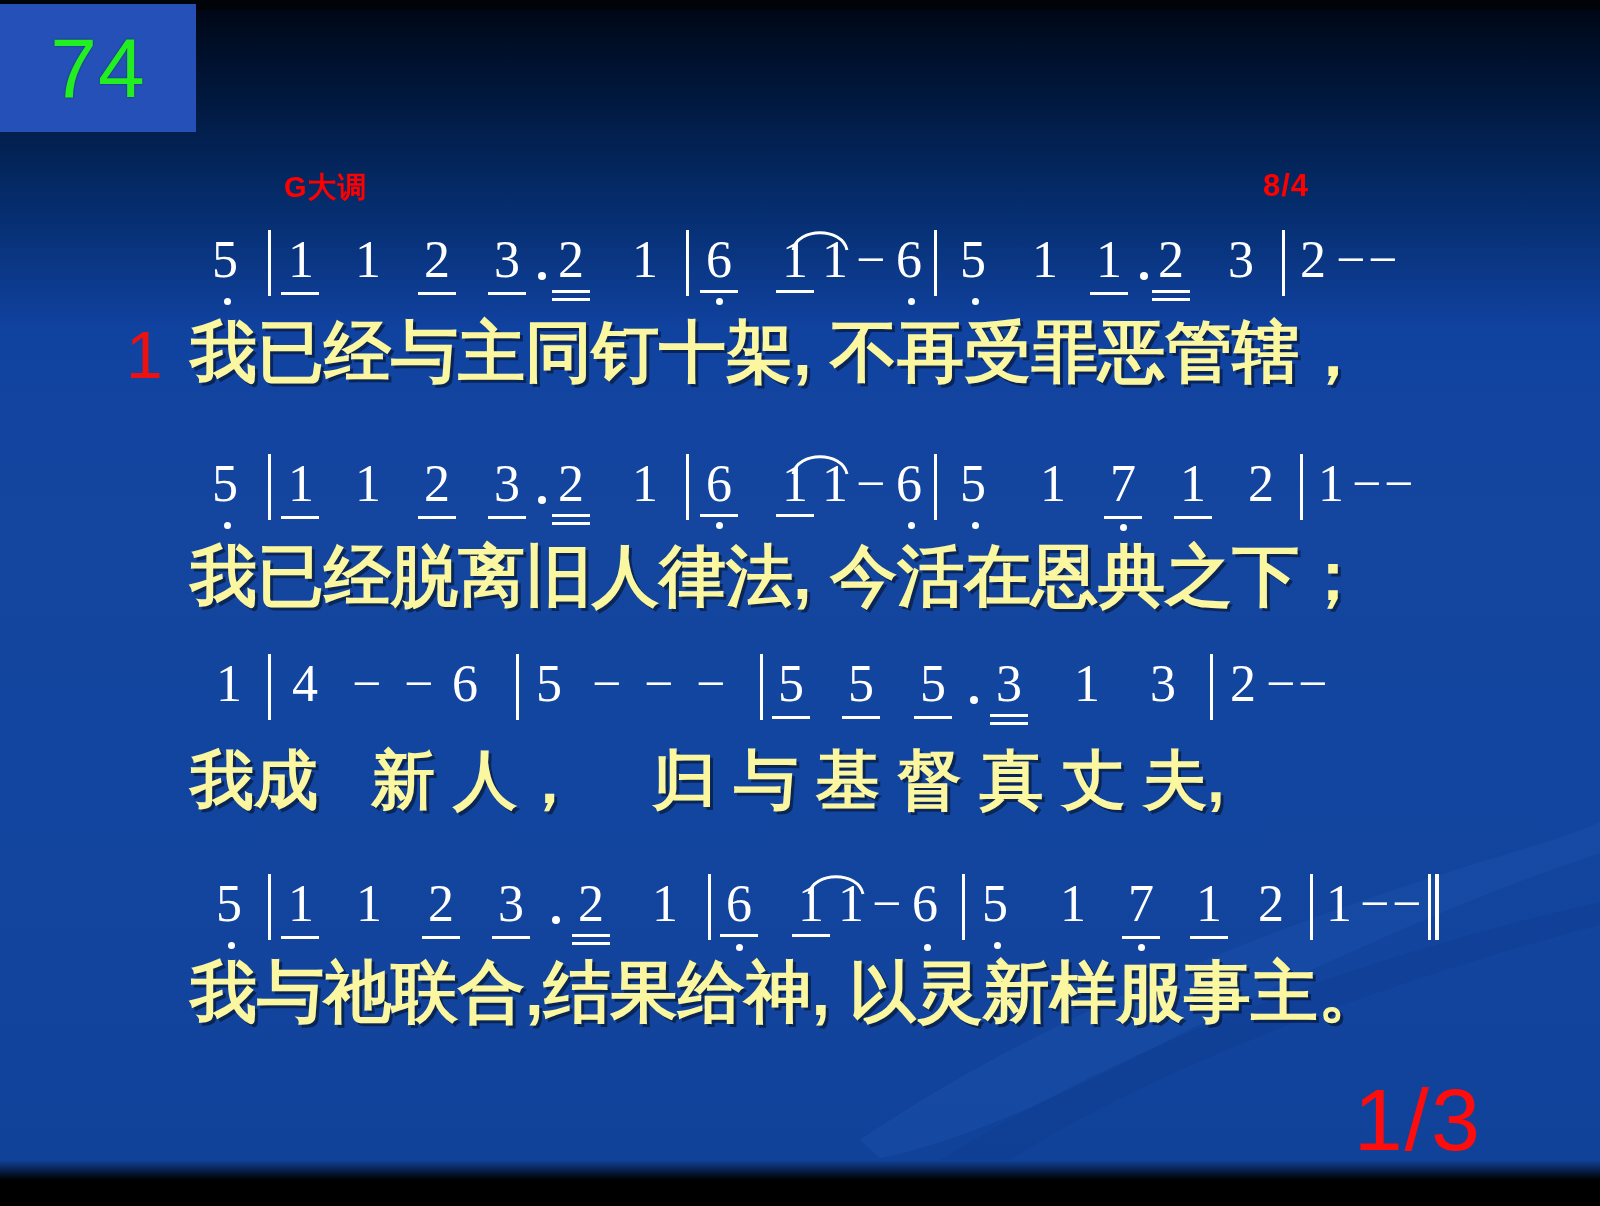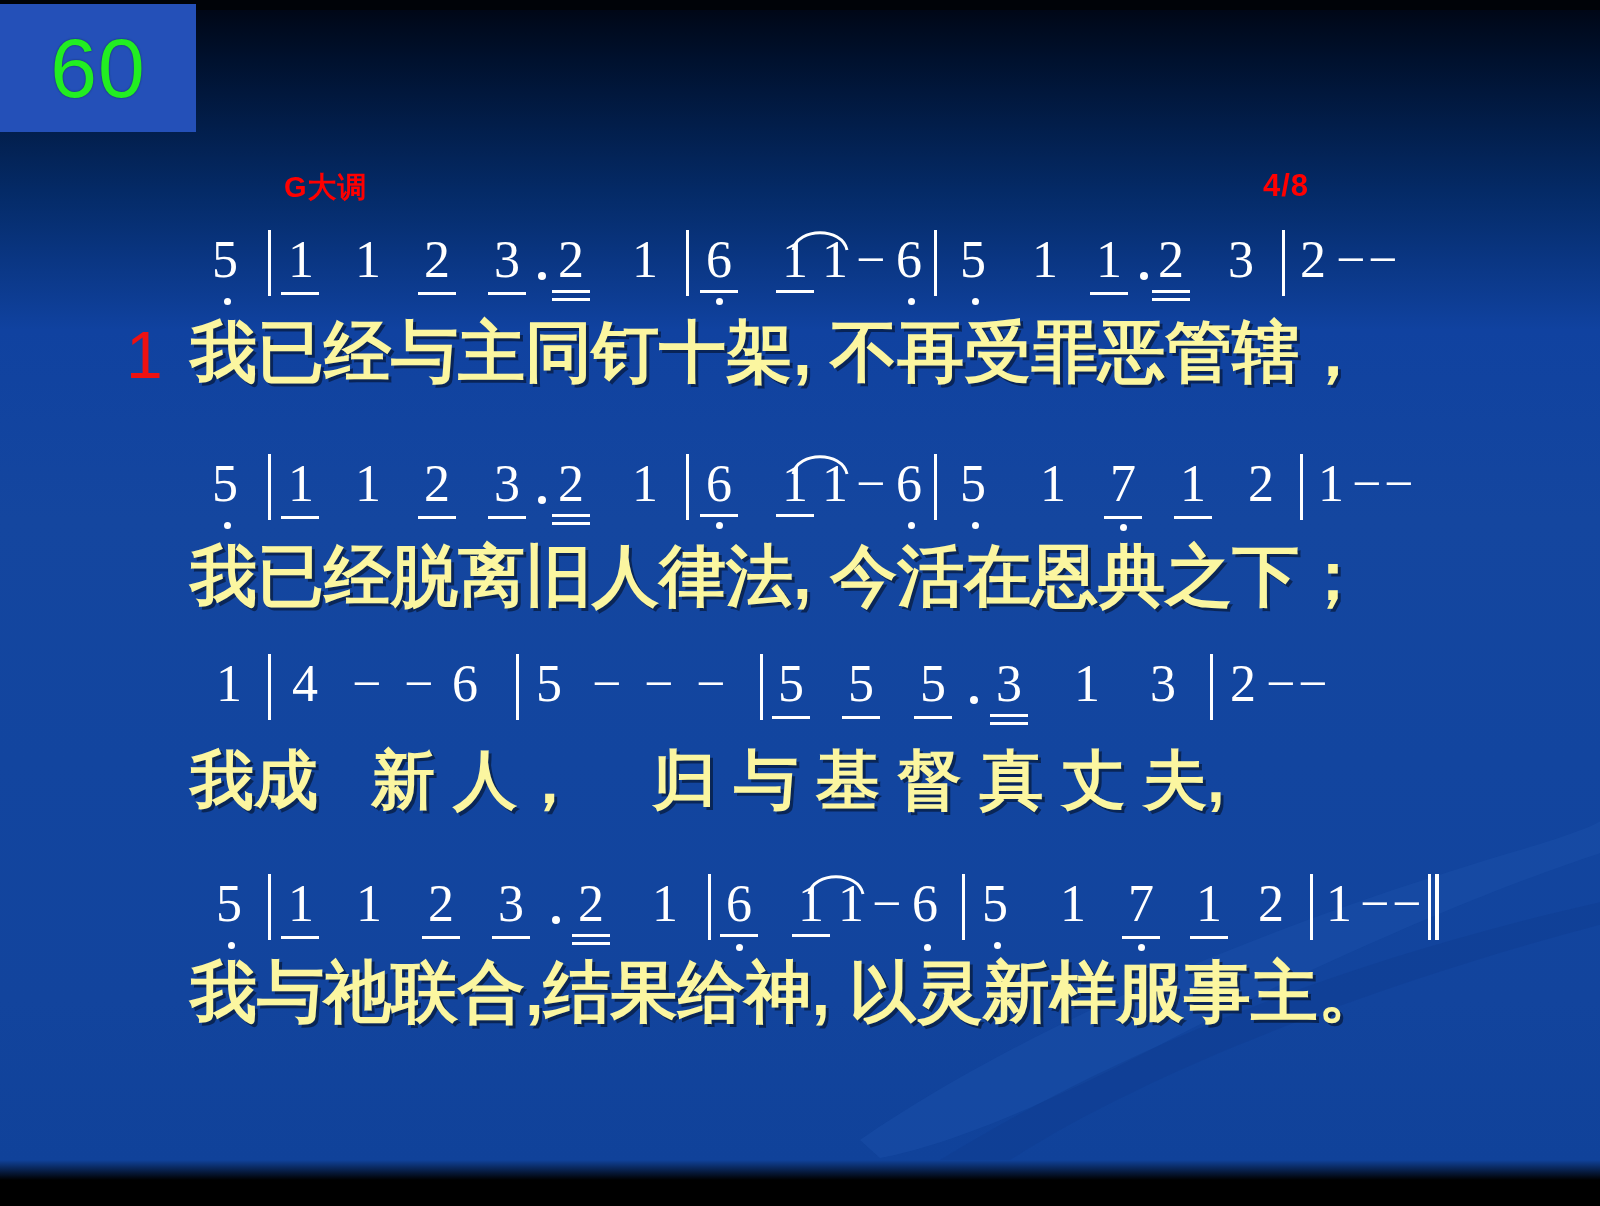--- a/index.html
+++ b/index.html
@@ -225,26 +225,26 @@
   <div class="swoosh" style="left:820px; top:600px; width:790px; height:560px;">
     <svg width="790" height="560" viewBox="0 0 790 560">
       <path d="M40,540 C200,430 430,330 700,250 C760,232 790,220 790,212
                L790,250 C700,278 520,350 330,450 C230,502 130,545 60,558 Z" fill="#1a4fa8" opacity="0.55"></path>
       <path d="M120,560 C300,450 520,360 790,300 L790,322
                C560,382 330,470 190,560 Z" fill="#0f3c90" opacity="0.45"></path>
     </svg>
   </div>
 
   <div id="number-box">
-    <span class="num">60</span>
+    <span class="num">74</span>
   </div>
 
 
   <div id="key-sig">G大调</div>
-  <div id="meter">4/8</div>
+  <div id="meter">8/4</div>
 
   <div id="verse-number">1</div>
 
   <div class="stave" style="top:228px;">
 
     <span class="note" style="left:212px;">5</span>
     <span class="dotlow" style="left:224px; top:70px;"></span>
     <span class="bar" style="left:268px;"></span>
 
     <span class="note" style="left:288px;">1</span>
@@ -483,15 +483,16 @@
     <span class="note dash" style="left:1392px;">−</span>
 
     <span class="dblbar" style="left:1428px;">
       <i class="a"></i>
         <i class="b"></i>
     </span>
   </div>
 
   <div class="lyrics" style="top:958px; left:190px;">我与祂联合,结果给神, 以灵新样服事主。</div>
 
+  <div id="page-indicator">1/3</div>
 
   <div class="bottomband"></div>
 </div>
 
 </body></html>

